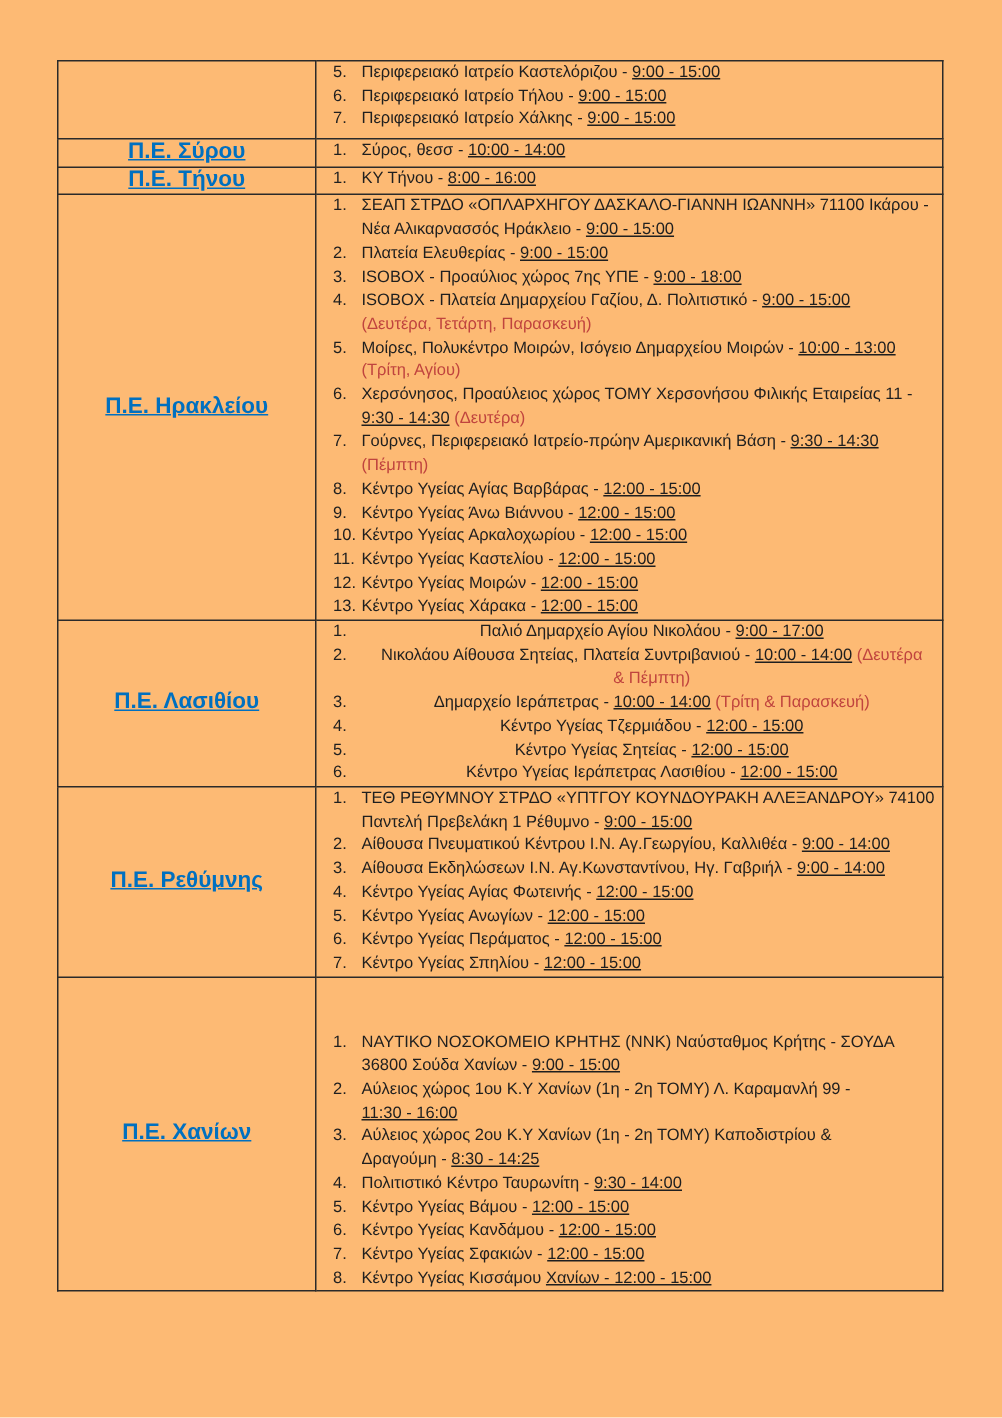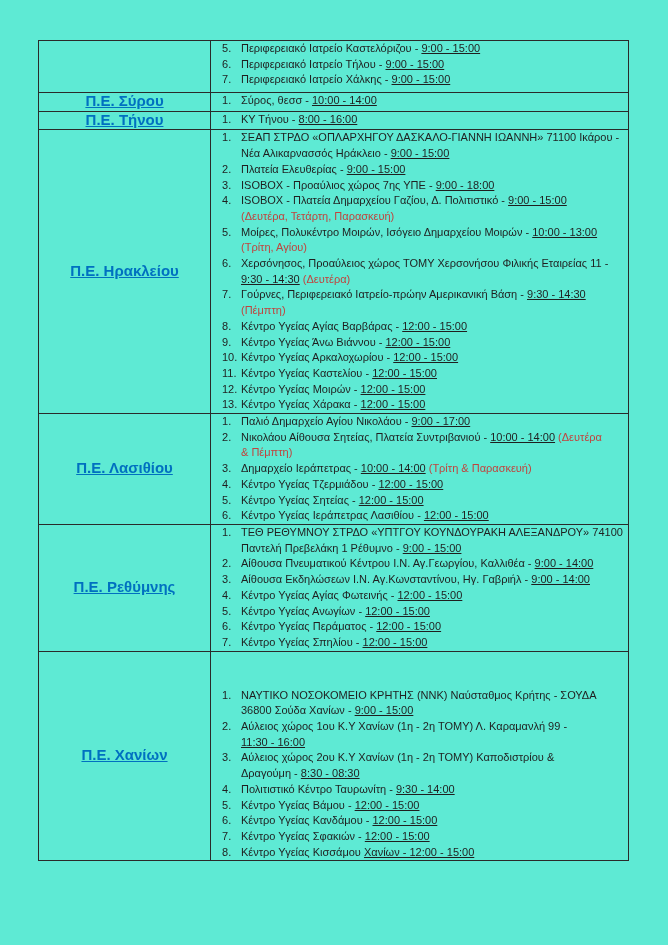--- a/index.html
+++ b/index.html
@@ -1,16 +1,16 @@
 <!DOCTYPE html>
 <html><head>
 <meta charset="utf-8">
 <style>
   html,body{margin:0;padding:0;background:#fff;}
-  .page{position:relative;width:668px;height:945px;background:#5eead4;overflow:hidden;
+  .page{position:relative;width:668px;height:945px;background:#fdba74;overflow:hidden;
         font-family:"Liberation Sans",sans-serif;color:#1f1f1f;}
   table.sched{position:absolute;left:38px;top:40px;width:591px;border-collapse:collapse;
         table-layout:fixed;font-size:11px;line-height:15.7px;}
   table.sched td{border:1px solid #2a2a2a;padding:0;overflow:hidden;}
   td.region{width:171px;text-align:center;vertical-align:middle;}
   td.schedule{vertical-align:top;padding:2px 3px 1px 0;}
   .region-link{color:#0070C0;font-weight:bold;text-decoration:underline;font-size:15px;}
   .header-row td{background:#95B3D7;border-top:2px solid #111;border-bottom:2px solid #111;}
   .region-header{color:#17365D;font-weight:bold;text-decoration:underline;font-size:11.5px;}
   ol.loc{list-style:none;margin:0;padding:0;}
@@ -77,21 +77,21 @@
                 <li><span class="plain">Κέντρο Υγείας Μοιρών - </span><span class="hours">12:00 - 15:00</span></li>
                 <li><span class="plain">Κέντρο Υγείας Χάρακα - </span><span class="hours">12:00 - 15:00</span></li>
               </ol>
             </div>
           </td>
         </tr>
         <tr style="height: 108px;">
           <td class="region"><span class="region-link">Π.Ε. Λασιθίου</span></td>
           <td class="schedule">
             <div class="cellwrap">
-              <ol class="loc" style="counter-reset: item 0;">
+              <ol class="loc" style="counter-reset: item 0; text-align: center;">
                 <li><span class="plain">Παλιό Δημαρχείο Αγίου Νικολάου - </span><span class="hours">9:00 - 17:00</span></li>
                 <li><span class="plain">Νικολάου Αίθουσα Σητείας, Πλατεία Συντριβανιού - </span><span class="hours">10:00 - 14:00</span><span class="plain"> </span><span class="note">(Δευτέρα</span><br><span class="note">&amp; Πέμπτη)</span></li>
                 <li><span class="plain">Δημαρχείο Ιεράπετρας - </span><span class="hours">10:00 - 14:00</span><span class="plain"> </span><span class="note">(Τρίτη &amp; Παρασκευή)</span></li>
                 <li><span class="plain">Κέντρο Υγείας Τζερμιάδου - </span><span class="hours">12:00 - 15:00</span></li>
                 <li><span class="plain">Κέντρο Υγείας Σητείας - </span><span class="hours">12:00 - 15:00</span></li>
                 <li><span class="plain">Κέντρο Υγείας Ιεράπετρας Λασιθίου - </span><span class="hours">12:00 - 15:00</span></li>
               </ol>
             </div>
           </td>
         </tr>
@@ -111,21 +111,21 @@
             </div>
           </td>
         </tr>
         <tr style="height: 156px;">
           <td class="region"><span class="region-link">Π.Ε. Χανίων</span></td>
           <td class="schedule">
             <div class="cellwrap">
               <ol class="loc" style="counter-reset: item 0; margin-top: 36px;">
                 <li><span class="plain">ΝΑΥΤΙΚΟ ΝΟΣΟΚΟΜΕΙΟ ΚΡΗΤΗΣ (ΝΝΚ) Ναύσταθμος Κρήτης - ΣΟΥΔΑ</span><br><span class="plain">36800 Σούδα Χανίων - </span><span class="hours">9:00 - 15:00</span></li>
                 <li><span class="plain">Αύλειος χώρος 1ου Κ.Υ Χανίων (1η - 2η ΤΟΜΥ) Λ. Καραμανλή 99 -</span><br><span class="hours">11:30 - 16:00</span></li>
-                <li><span class="plain">Αύλειος χώρος 2ου Κ.Υ Χανίων (1η - 2η ΤΟΜΥ) Καποδιστρίου &amp;</span><br><span class="plain">Δραγούμη - </span><span class="hours">8:30 - 08:30</span></li>
+                <li><span class="plain">Αύλειος χώρος 2ου Κ.Υ Χανίων (1η - 2η ΤΟΜΥ) Καποδιστρίου &amp;</span><br><span class="plain">Δραγούμη - </span><span class="hours">8:30 - 14:25</span></li>
                 <li><span class="plain">Πολιτιστικό Κέντρο Ταυρωνίτη - </span><span class="hours">9:30 - 14:00</span></li>
                 <li><span class="plain">Κέντρο Υγείας Βάμου - </span><span class="hours">12:00 - 15:00</span></li>
                 <li><span class="plain">Κέντρο Υγείας Κανδάμου - </span><span class="hours">12:00 - 15:00</span></li>
                 <li><span class="plain">Κέντρο Υγείας Σφακιών - </span><span class="hours">12:00 - 15:00</span></li>
                 <li><span class="plain">Κέντρο Υγείας Κισσάμου </span><span class="hours">Χανίων - 12:00 - 15:00</span></li>
               </ol>
             </div>
           </td>
         </tr>
       </tbody>

